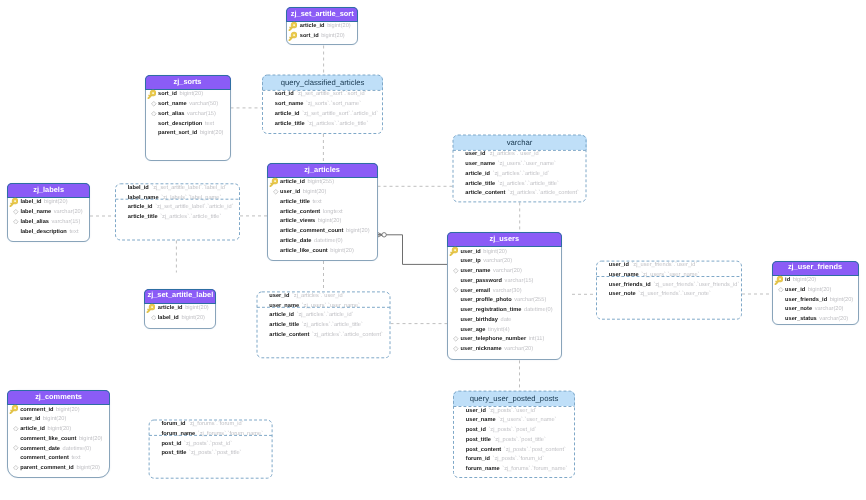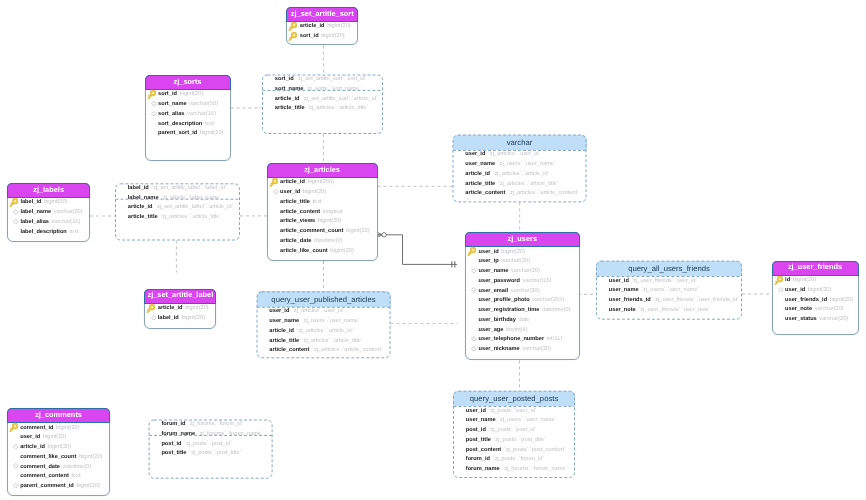--- a/index.html
+++ b/index.html
@@ -8,21 +8,21 @@
     -webkit-font-smoothing:antialiased;text-rendering:geometricPrecision;}
   #canvas{position:relative;width:866px;height:500px;background:#ffffff;}
   svg.links{position:absolute;left:0;top:0;width:866px;height:500px;pointer-events:none;}
   #frames{z-index:5;}
   .entity{position:absolute;box-sizing:border-box;border-radius:6px;background:#fff;}
   .entity.table{border:1px solid #89A4BA;box-shadow:0 0 1.2px rgba(120,160,195,.30);}
   .entity.view{border:none;background:#ffffff;border-radius:5px;}
   .entity.view .ent-head{border-bottom:none;}
   .ent-head{box-sizing:border-box;text-align:center;overflow:hidden;display:flex;align-items:center;justify-content:center;
      border-top-left-radius:5px;border-top-right-radius:5px;}
-  .entity.table .ent-head{background:#d946ef;color:#fff;font-weight:bold;box-shadow:inset 0 0 0 1px #2D6EA3;margin:-1px -1px 0 -1px;padding-left:1px;padding-right:1px;}
+  .entity.table .ent-head{background:#8b5cf6;color:#fff;font-weight:bold;box-shadow:inset 0 0 0 1px #2D6EA3;margin:-1px -1px 0 -1px;padding-left:1px;padding-right:1px;}
   
   .entity.view .ent-head{background:#BFDFF8;color:#17374F;}
   .ent-body{box-sizing:border-box;padding:0;}
   .row{display:flex;align-items:center;white-space:nowrap;box-sizing:border-box;}
   .ico{flex:0 0 auto;display:inline-block;width:0;position:relative;}
   .keyico svg{position:absolute;left:-12.4px;top:-5.3px;}
   .idxico svg{position:absolute;left:-7.2px;top:-3.2px;}
   .cname{font-weight:bold;color:#1A1A1A;}
   .ctype{color:#C2C2C6;margin-left:2.6px;}
   .view .row{justify-content:flex-start;}
@@ -147,20 +147,21 @@
           <span class="ctype">text</span>
         </div>
         <div class="row" style="height: 9.75px; font-size: 5.65px; padding-left: 12.6px; padding-bottom: 0.6px;">
           <span class="ico"></span>
           <span class="cname">parent_sort_id</span>
           <span class="ctype">bigint(20)</span>
         </div>
       </div>
     </div>
     <div class="entity view" style="left: 262px; top: 74.5px; width: 121px; height: 59.5px;">
+      <div class="ent-head" style="height: 15.4px; line-height: 15.4px; font-size: 7.7px; font-weight: normal; padding-bottom: 0px; padding-top: 1.4px;">query_classified_articles</div>
       <div class="ent-body">
         <div class="row" style="height: 9.75px; font-size: 5.65px; padding-left: 12.8px; padding-bottom: 0.6px;">
           <span class="ico"></span>
           <span class="cname">sort_id</span>
           <span class="ctype">`zj_set_artitle_sort`.`sort_id`</span>
         </div>
         <div class="row" style="height: 9.75px; font-size: 5.65px; padding-left: 12.8px; padding-bottom: 0.6px;">
           <span class="ico"></span>
           <span class="cname">sort_name</span>
           <span class="ctype">`zj_sorts`.`sort_name`</span>
@@ -353,21 +354,20 @@
             <svg width="5.6" height="5.6" viewBox="0 0 16 16" style="display:block">
               <path d="M8 1.2 L14.8 8 L8 14.8 L1.2 8 Z" fill="#FAFAFA" stroke="#C4C4C4" stroke-width="2.4" stroke-linejoin="round"></path>
             </svg>
           </span>
           <span class="cname">label_id</span>
           <span class="ctype">bigint(20)</span>
         </div>
       </div>
     </div>
     <div class="entity view" style="left: 256.5px; top: 291.4px; width: 134px; height: 66.9px;">
-      <div class="ent-head" style="height: 15.4px; line-height: 15.4px; font-size: 7.7px; font-weight: normal; padding-bottom: 0px; padding-top: 1.4px;">query_user_published_articles</div>
       <div class="ent-body">
         <div class="row" style="height: 9.75px; font-size: 5.65px; padding-left: 12.8px; padding-bottom: 0.6px;">
           <span class="ico"></span>
           <span class="cname">user_id</span>
           <span class="ctype">`zj_articles`.`user_id`</span>
         </div>
         <div class="row" style="height: 9.75px; font-size: 5.65px; padding-left: 12.8px; padding-bottom: 0.6px;">
           <span class="ico"></span>
           <span class="cname">user_name</span>
           <span class="ctype">`zj_users`.`user_name`</span>
@@ -382,21 +382,21 @@
           <span class="cname">article_title</span>
           <span class="ctype">`zj_articles`.`article_title`</span>
         </div>
         <div class="row" style="height: 9.75px; font-size: 5.65px; padding-left: 12.8px; padding-bottom: 0.6px;">
           <span class="ico"></span>
           <span class="cname">article_content</span>
           <span class="ctype">`zj_articles`.`article_content`</span>
         </div>
       </div>
     </div>
-    <div class="entity table" style="left: 465px; top: 232.1px; width: 114.5px; height: 128.3px;">
+    <div class="entity table" style="left: 447px; top: 232.1px; width: 114.5px; height: 128.3px;">
       <div class="ent-head" style="height: 15px; line-height: 15px; font-size: 7.4px; padding-bottom: 2.6px; padding-top: 0px;">zj_users</div>
       <div class="ent-body">
         <div class="row" style="height: 9.75px; font-size: 5.65px; padding-left: 12.6px; padding-bottom: 0.6px;">
           <span class="ico keyico">
             <svg width="10" height="10" viewBox="0 0 16 16" style="display:block">
               <g fill="none" stroke-linecap="round">
                 <path d="M9.6 9.0 L4.0 14.6" stroke="#E2C34A" stroke-width="3.2"></path>
                 <path d="M6.6 12.0 L4.9 10.2" stroke="#E2C34A" stroke-width="2.6"></path>
               </g>
               <circle cx="11.3" cy="6.5" r="4.8" fill="#EBCB4B" stroke="#D9B63C" stroke-width="0.9"></circle>
@@ -468,21 +468,20 @@
             <svg width="5.6" height="5.6" viewBox="0 0 16 16" style="display:block">
               <path d="M8 1.2 L14.8 8 L8 14.8 L1.2 8 Z" fill="#FAFAFA" stroke="#C4C4C4" stroke-width="2.4" stroke-linejoin="round"></path>
             </svg>
           </span>
           <span class="cname">user_nickname</span>
           <span class="ctype">varchar(20)</span>
         </div>
       </div>
     </div>
     <div class="entity view" style="left: 596px; top: 260.6px; width: 146px; height: 59.1px;">
-      <div class="ent-head" style="height: 15.4px; line-height: 15.4px; font-size: 7.7px; font-weight: normal; padding-bottom: 0px; padding-top: 1.4px;">query_all_users_friends</div>
       <div class="ent-body">
         <div class="row" style="height: 9.75px; font-size: 5.65px; padding-left: 12.8px; padding-bottom: 0.6px;">
           <span class="ico"></span>
           <span class="cname">user_id</span>
           <span class="ctype">`zj_user_friends`.`user_id`</span>
         </div>
         <div class="row" style="height: 9.75px; font-size: 5.65px; padding-left: 12.8px; padding-bottom: 0.6px;">
           <span class="ico"></span>
           <span class="cname">user_name</span>
           <span class="ctype">`zj_users`.`user_name`</span>
@@ -492,21 +491,21 @@
           <span class="cname">user_friends_id</span>
           <span class="ctype">`zj_user_friends`.`user_friends_id`</span>
         </div>
         <div class="row" style="height: 9.75px; font-size: 5.65px; padding-left: 12.8px; padding-bottom: 0.6px;">
           <span class="ico"></span>
           <span class="cname">user_note</span>
           <span class="ctype">`zj_user_friends`.`user_note`</span>
         </div>
       </div>
     </div>
-    <div class="entity table" style="left: 771.5px; top: 260.6px; width: 87px; height: 74px;">
+    <div class="entity table" style="left: 771.5px; top: 260.6px; width: 87px; height: 64px;">
       <div class="ent-head" style="height: 15px; line-height: 15px; font-size: 7.4px; padding-bottom: 2.6px; padding-top: 0px;">zj_user_friends</div>
       <div class="ent-body">
         <div class="row" style="height: 9.75px; font-size: 5.65px; padding-left: 12.6px; padding-bottom: 0.6px;">
           <span class="ico keyico">
             <svg width="10" height="10" viewBox="0 0 16 16" style="display:block">
               <g fill="none" stroke-linecap="round">
                 <path d="M9.6 9.0 L4.0 14.6" stroke="#E2C34A" stroke-width="3.2"></path>
                 <path d="M6.6 12.0 L4.9 10.2" stroke="#E2C34A" stroke-width="2.6"></path>
               </g>
               <circle cx="11.3" cy="6.5" r="4.8" fill="#EBCB4B" stroke="#D9B63C" stroke-width="0.9"></circle>
@@ -535,21 +534,21 @@
           <span class="cname">user_note</span>
           <span class="ctype">varchar(20)</span>
         </div>
         <div class="row" style="height: 9.75px; font-size: 5.65px; padding-left: 12.6px; padding-bottom: 0.6px;">
           <span class="ico"></span>
           <span class="cname">user_status</span>
           <span class="ctype">varchar(20)</span>
         </div>
       </div>
     </div>
-    <div class="entity table" style="left: 6.6px; top: 408px; width: 103.9px; height: 88.4px;">
+    <div class="entity table" style="left: 6.6px; top: 390px; width: 103.9px; height: 88.4px; border-radius: 11px;">
       <div class="ent-head" style="height: 15px; line-height: 15px; font-size: 7.4px; padding-bottom: 2.6px; padding-top: 0px;">zj_comments</div>
       <div class="ent-body">
         <div class="row" style="height: 9.75px; font-size: 5.65px; padding-left: 12.6px; padding-bottom: 0.6px;">
           <span class="ico keyico">
             <svg width="10" height="10" viewBox="0 0 16 16" style="display:block">
               <g fill="none" stroke-linecap="round">
                 <path d="M9.6 9.0 L4.0 14.6" stroke="#E2C34A" stroke-width="3.2"></path>
                 <path d="M6.6 12.0 L4.9 10.2" stroke="#E2C34A" stroke-width="2.6"></path>
               </g>
               <circle cx="11.3" cy="6.5" r="4.8" fill="#EBCB4B" stroke="#D9B63C" stroke-width="0.9"></circle>

